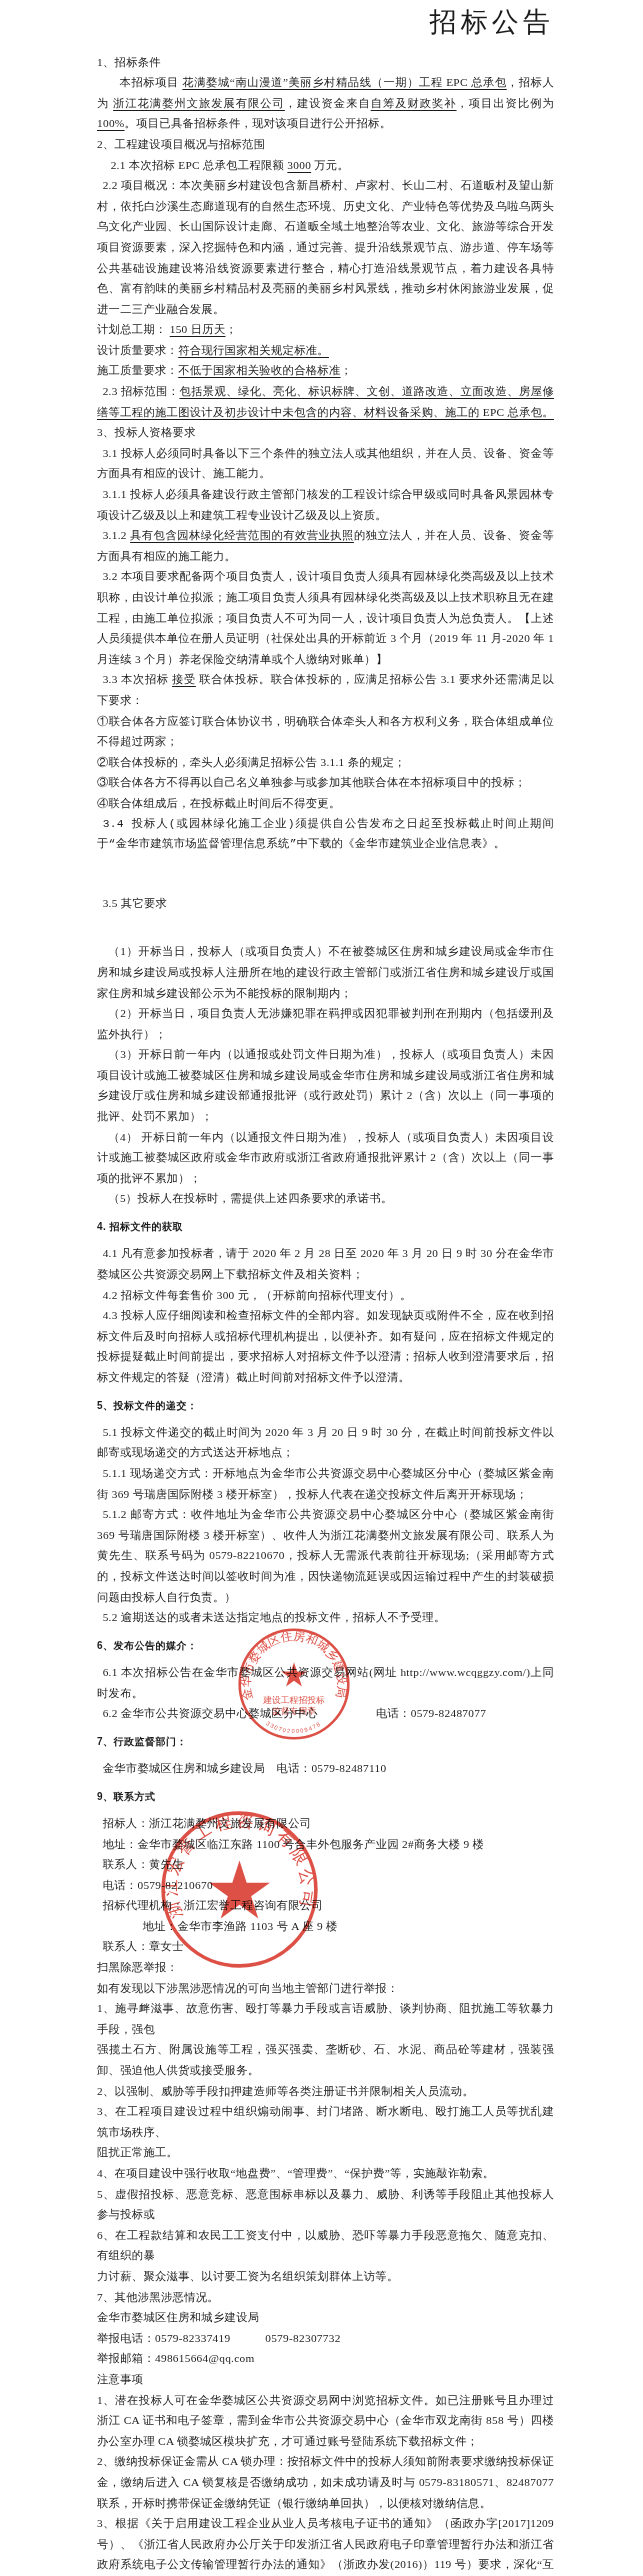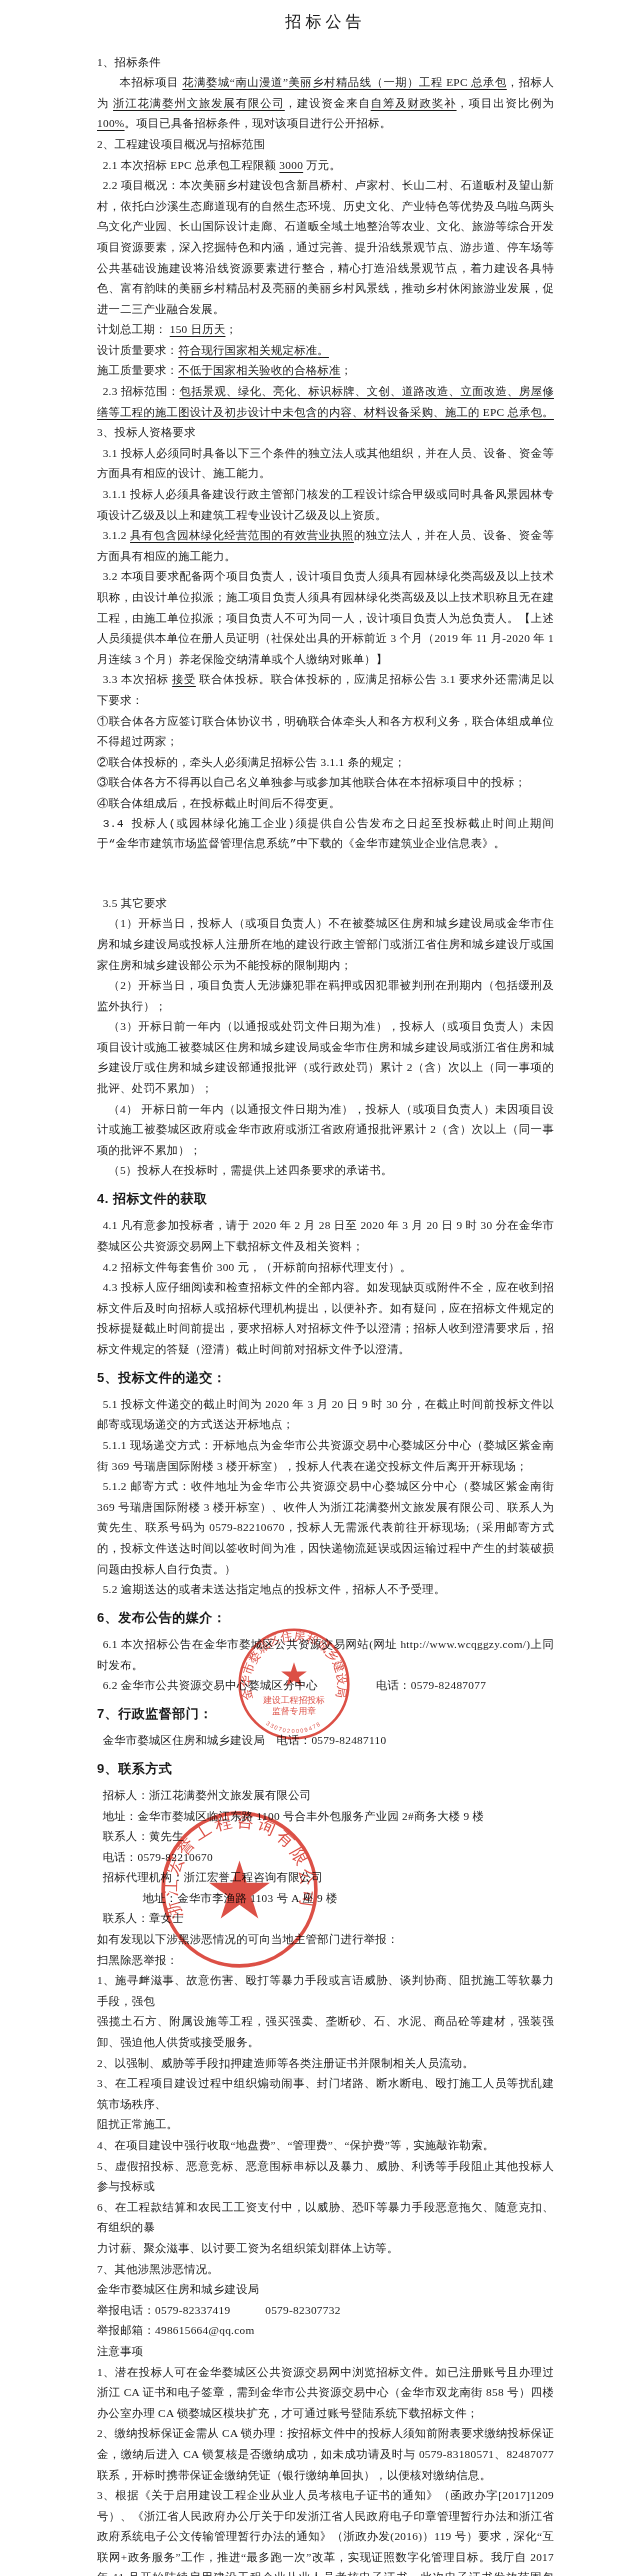--- a/index.html
+++ b/index.html
@@ -12,37 +12,37 @@
     color:#1b1b1b;
     overflow:hidden;
   }
   .content{
     position:absolute;
     left:97px;
     top:7.2px;
     width:457px;
   }
   .title{
-    font-size:16px;
+    font-size:27px;
     line-height:30px;
-    text-align:center;
+    text-align:right;
     letter-spacing:4.1px;
     font-weight:400;
     margin:0 0 14.4px 0;
   }
   .blk{
     font-size:11.3px;
     line-height:20.6px;
     text-align:justify;
     letter-spacing:0.3px;
   }
   .blk.h2{
     font-family:"Liberation Sans","DejaVu Sans",sans-serif;
     font-weight:700;
-    font-size:13px;
+    font-size:10px;
     line-height:25px;
     padding:5.2px 0 4.1px 0;
     text-align:left;
     letter-spacing:0.5px;
   }
   .u{ text-decoration:underline; text-underline-offset:3.1px; }
   .stamp{
     position:absolute;
     mix-blend-mode:multiply;
     opacity:0.88;
@@ -53,39 +53,39 @@
 </head>
 <body>
 
 <div class="page">
   <div class="content">
     <div class="title">招标公告</div>
     <div>
         <div class="blk"><span>1、招标条件</span></div>
         <div class="blk" style="text-indent: 2em;"><span>本招标项目 </span><span class="u">花满婺城“南山漫道”美丽乡村精品线（一期）工程 EPC 总承包</span><span>，招标人为 </span><span class="u">浙江花满婺州文旅发展有限公司</span><span>，建设资金来自</span><span class="u">自筹及财政奖补</span><span>，项目出资比例为 </span><span class="u">100%</span><span>。项目已具备招标条件，现对该项目进行公开招标。</span></div>
         <div class="blk"><span>2、工程建设项目概况与招标范围</span></div>
-        <div class="blk" style="text-indent: 0.5em;"><span>2.1 本次招标 EPC 总承包工程限额 </span><span class="u">3000</span><span> 万元。</span></div>
+        <div class="blk" style="text-indent: 0.5em; margin-left: 8px;"><span>2.1 本次招标 EPC 总承包工程限额 </span><span class="u">3000</span><span> 万元。</span></div>
         <div class="blk" style="text-indent: 0.5em;"><span>2.2 项目概况：本次美丽乡村建设包含新昌桥村、卢家村、长山二村、石道畈村及望山新村，依托白沙溪生态廊道现有的自然生态环境、历史文化、产业特色等优势及乌啦乌两头乌文化产业园、长山国际设计走廊、石道畈全域土地整治等农业、文化、旅游等综合开发项目资源要素，深入挖掘特色和内涵，通过完善、提升沿线景观节点、游步道、停车场等公共基础设施建设将沿线资源要素进行整合，精心打造沿线景观节点，着力建设各具特色、富有韵味的美丽乡村精品村及亮丽的美丽乡村风景线，推动乡村休闲旅游业发展，促进一二三产业融合发展。</span></div>
         <div class="blk"><span>计划总工期： </span><span class="u">150 日历天</span><span>；</span></div>
         <div class="blk"><span>设计质量要求：</span><span class="u">符合现行国家相关规定标准。</span></div>
         <div class="blk"><span>施工质量要求：</span><span class="u">不低于国家相关验收的合格标准</span><span>；</span></div>
         <div class="blk" style="text-indent: 0.5em;"><span>2.3 招标范围：</span><span class="u">包括景观、绿化、亮化、标识标牌、文创、道路改造、立面改造、房屋修缮等工程的施工图设计及初步设计中未包含的内容、材料设备采购、施工的 EPC 总承包。</span></div>
         <div class="blk"><span>3、投标人资格要求</span></div>
         <div class="blk" style="text-indent: 0.5em;"><span>3.1 投标人必须同时具备以下三个条件的独立法人或其他组织，并在人员、设备、资金等方面具有相应的设计、施工能力。</span></div>
         <div class="blk" style="text-indent: 0.5em;"><span>3.1.1 投标人必须具备建设行政主管部门核发的工程设计综合甲级或同时具备风景园林专项设计乙级及以上和建筑工程专业设计乙级及以上资质。</span></div>
         <div class="blk" style="text-indent: 0.5em;"><span>3.1.2 </span><span class="u">具有包含园林绿化经营范围的有效营业执照</span><span>的独立法人，并在人员、设备、资金等方面具有相应的施工能力。</span></div>
         <div class="blk" style="text-indent: 0.5em;"><span>3.2 本项目要求配备两个项目负责人，设计项目负责人须具有园林绿化类高级及以上技术职称，由设计单位拟派；施工项目负责人须具有园林绿化类高级及以上技术职称且无在建工程，由施工单位拟派；项目负责人不可为同一人，设计项目负责人为总负责人。【上述人员须提供本单位在册人员证明（社保处出具的开标前近 3 个月（2019 年 11 月-2020 年 1 月连续 3 个月）养老保险交纳清单或个人缴纳对账单）】</span></div>
         <div class="blk" style="text-indent: 0.5em;"><span>3.3 本次招标 </span><span class="u">接受</span><span> 联合体投标。联合体投标的，应满足招标公告 3.1 要求外还需满足以下要求：</span></div>
         <div class="blk"><span>①联合体各方应签订联合体协议书，明确联合体牵头人和各方权利义务，联合体组成单位不得超过两家；</span></div>
         <div class="blk"><span>②联合体投标的，牵头人必须满足招标公告 3.1.1 条的规定；</span></div>
         <div class="blk"><span>③联合体各方不得再以自己名义单独参与或参加其他联合体在本招标项目中的投标；</span></div>
         <div class="blk"><span>④联合体组成后，在投标截止时间后不得变更。</span></div>
         <div class="blk" style="text-indent: 0.5em; font-family: Liberation Mono, monospace;"><span>3.4 投标人(或园林绿化施工企业)须提供自公告发布之日起至投标截止时间止期间于“金华市建筑市场监督管理信息系统”中下载的《金华市建筑业企业信息表》。</span></div>
         <div class="blk" style="text-indent: 0.5em; margin-top: 38px;"><span>3.5 其它要求</span></div>
-        <div class="blk" style="text-indent: 1em;"><span>（1）开标当日，投标人（或项目负责人）不在被婺城区住房和城乡建设局或金华市住房和城乡建设局或投标人注册所在地的建设行政主管部门或浙江省住房和城乡建设厅或国家住房和城乡建设部公示为不能投标的限制期内；</span></div>
+        <div class="blk" style="text-indent: 1em; margin-top: 28px;"><span>（1）开标当日，投标人（或项目负责人）不在被婺城区住房和城乡建设局或金华市住房和城乡建设局或投标人注册所在地的建设行政主管部门或浙江省住房和城乡建设厅或国家住房和城乡建设部公示为不能投标的限制期内；</span></div>
         <div class="blk" style="text-indent: 1em;"><span>（2）开标当日，项目负责人无涉嫌犯罪在羁押或因犯罪被判刑在刑期内（包括缓刑及监外执行）；</span></div>
         <div class="blk" style="text-indent: 1em;"><span>（3）开标日前一年内（以通报或处罚文件日期为准），投标人（或项目负责人）未因项目设计或施工被婺城区住房和城乡建设局或金华市住房和城乡建设局或浙江省住房和城乡建设厅或住房和城乡建设部通报批评（或行政处罚）累计 2（含）次以上（同一事项的批评、处罚不累加）；</span></div>
         <div class="blk" style="text-indent: 1em;"><span>（4） 开标日前一年内（以通报文件日期为准），投标人（或项目负责人）未因项目设计或施工被婺城区政府或金华市政府或浙江省政府通报批评累计 2（含）次以上（同一事项的批评不累加）；</span></div>
         <div class="blk" style="text-indent: 1em;"><span>（5）投标人在投标时，需提供上述四条要求的承诺书。</span></div>
         <div class="blk h2"><span>4. 招标文件的获取</span></div>
         <div class="blk" style="text-indent: 0.5em;"><span>4.1 凡有意参加投标者，请于 2020 年 2 月 28 日至 2020 年 3 月 20 日 9 时 30 分在金华市婺城区公共资源交易网上下载招标文件及相关资料；</span></div>
         <div class="blk" style="text-indent: 0.5em;"><span>4.2 招标文件每套售价 300 元，（开标前向招标代理支付）。</span></div>
         <div class="blk" style="text-indent: 0.5em;"><span>4.3 投标人应仔细阅读和检查招标文件的全部内容。如发现缺页或附件不全，应在收到招标文件后及时向招标人或招标代理机构提出，以便补齐。如有疑问，应在招标文件规定的投标提疑截止时间前提出，要求招标人对招标文件予以澄清；招标人收到澄清要求后，招标文件规定的答疑（澄清）截止时间前对招标文件予以澄清。</span></div>
         <div class="blk h2"><span>5、投标文件的递交：</span></div>
         <div class="blk" style="text-indent: 0.5em;"><span>5.1 投标文件递交的截止时间为 2020 年 3 月 20 日 9 时 30 分，在截止时间前投标文件以邮寄或现场递交的方式送达开标地点；</span></div>
@@ -98,22 +98,22 @@
         <div class="blk h2"><span>7、行政监督部门：</span></div>
         <div class="blk" style="text-indent: 0.5em;"><span>金华市婺城区住房和城乡建设局　电话：0579-82487110</span></div>
         <div class="blk h2"><span>9、联系方式</span></div>
         <div class="blk" style="text-indent: 0.5em;"><span>招标人：浙江花满婺州文旅发展有限公司</span></div>
         <div class="blk" style="text-indent: 0.5em;"><span>地址：金华市婺城区临江东路 1100 号合丰外包服务产业园 2#商务大楼 9 楼</span></div>
         <div class="blk" style="text-indent: 0.5em;"><span>联系人：黄先生</span></div>
         <div class="blk" style="text-indent: 0.5em;"><span>电话：0579-82210670</span></div>
         <div class="blk" style="text-indent: 0.5em;"><span>招标代理机构：浙江宏誉工程咨询有限公司</span></div>
         <div class="blk" style="text-indent: 0.5em; margin-left: 40px;"><span>地址：金华市李渔路 1103 号 A 座 9 楼</span></div>
         <div class="blk" style="text-indent: 0.5em;"><span>联系人：章女士</span></div>
+        <div class="blk"><span>扫黑除恶举报：</span></div>
         <div class="blk"><span>如有发现以下涉黑涉恶情况的可向当地主管部门进行举报：</span></div>
-        <div class="blk"><span>扫黑除恶举报：</span></div>
         <div class="blk"><span>1、施寻衅滋事、故意伤害、殴打等暴力手段或言语威胁、谈判协商、阻扰施工等软暴力手段，强包</span></div>
         <div class="blk"><span>强揽土石方、附属设施等工程，强买强卖、垄断砂、石、水泥、商品砼等建材，强装强卸、强迫他人供货或接受服务。</span></div>
         <div class="blk"><span>2、以强制、威胁等手段扣押建造师等各类注册证书并限制相关人员流动。</span></div>
         <div class="blk"><span>3、在工程项目建设过程中组织煽动闹事、封门堵路、断水断电、殴打施工人员等扰乱建筑市场秩序、</span></div>
         <div class="blk"><span>阻扰正常施工。</span></div>
         <div class="blk"><span>4、在项目建设中强行收取“地盘费”、“管理费”、“保护费”等，实施敲诈勒索。</span></div>
         <div class="blk"><span>5、虚假招投标、恶意竞标、恶意围标串标以及暴力、威胁、利诱等手段阻止其他投标人参与投标或</span></div>
         <div class="blk"><span>6、在工程款结算和农民工工资支付中，以威胁、恐吓等暴力手段恶意拖欠、随意克扣、有组织的暴</span></div>
         <div class="blk"><span>力讨薪、聚众滋事、以讨要工资为名组织策划群体上访等。</span></div>
         <div class="blk"><span>7、其他涉黑涉恶情况。</span></div>

